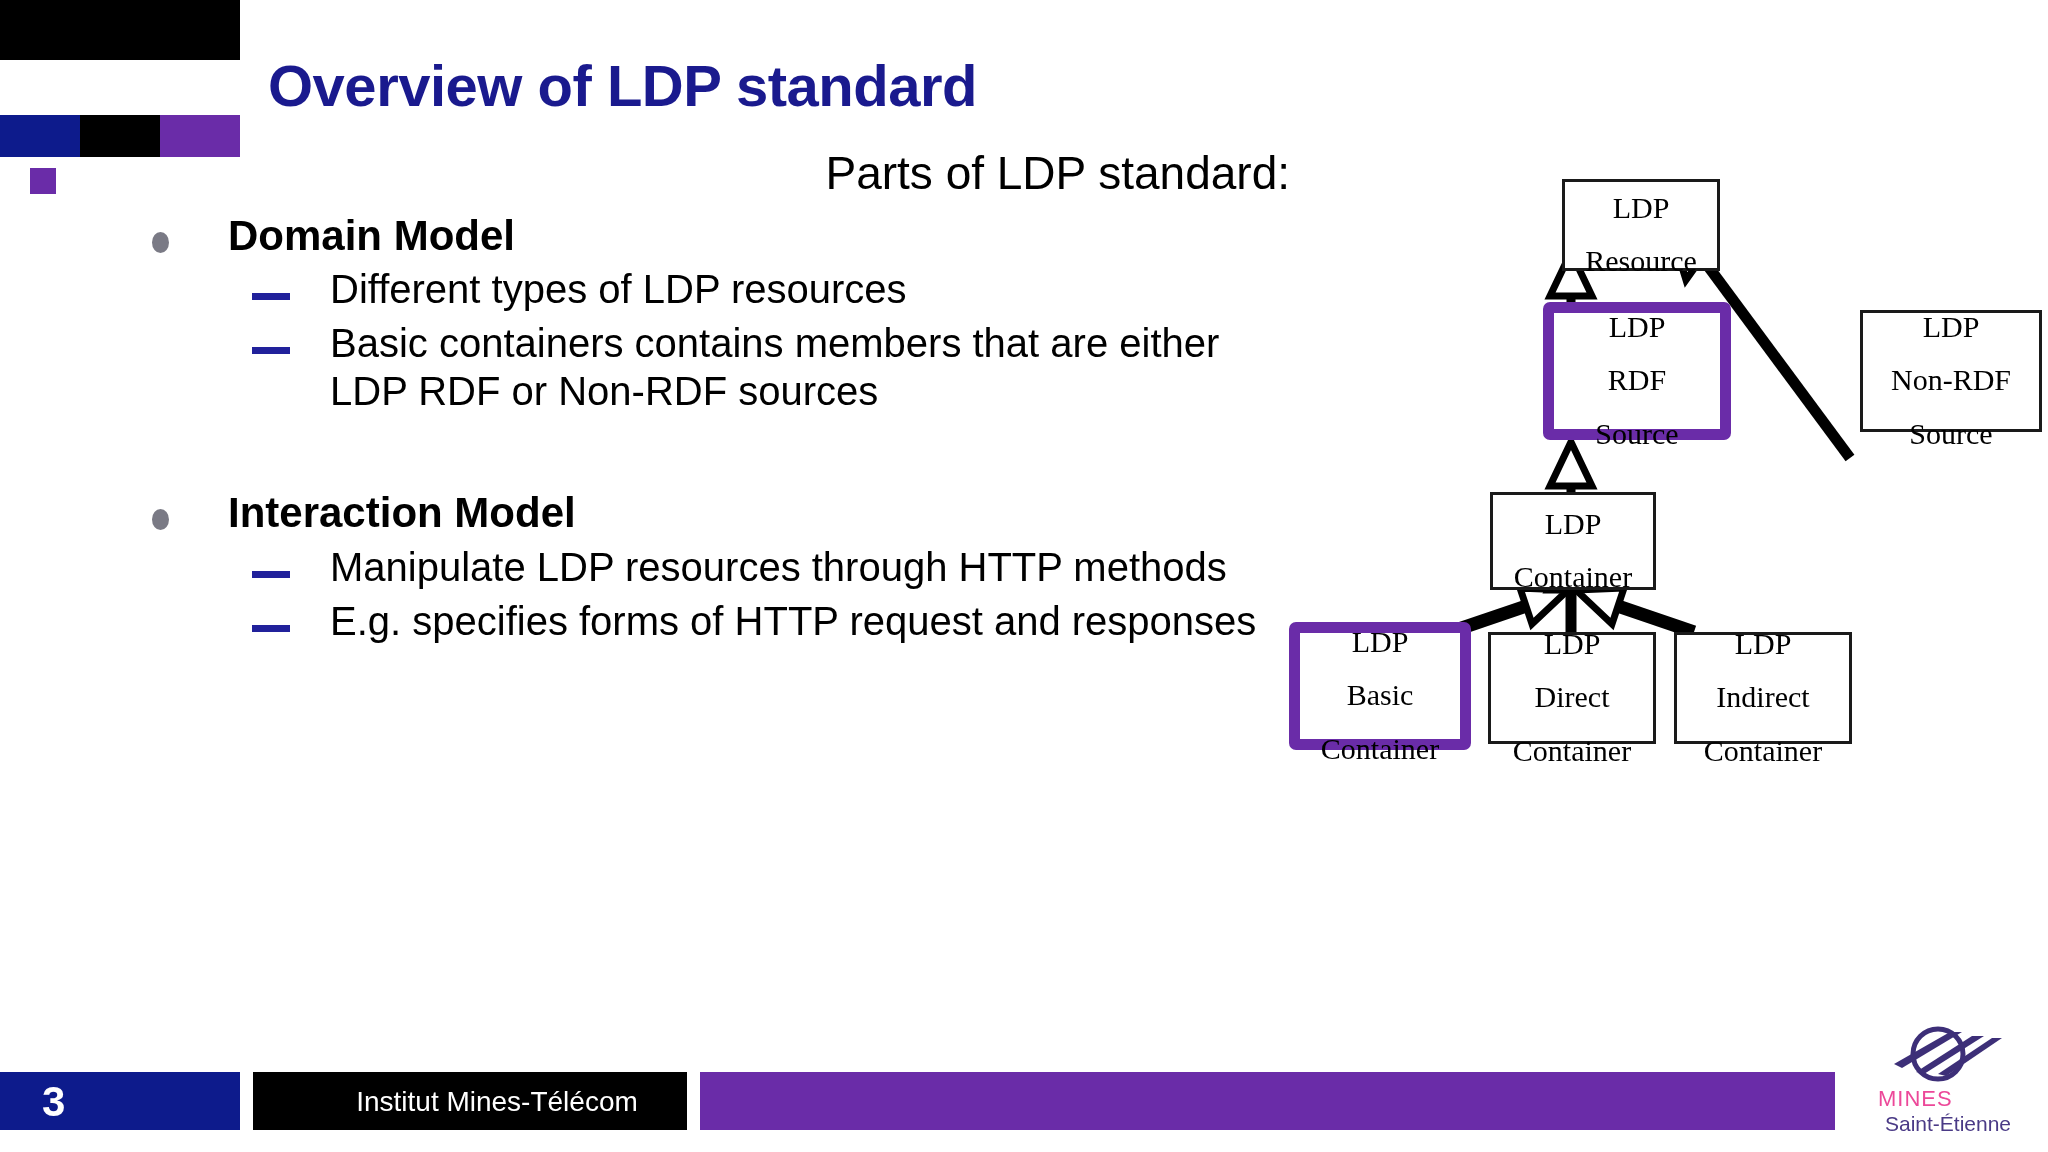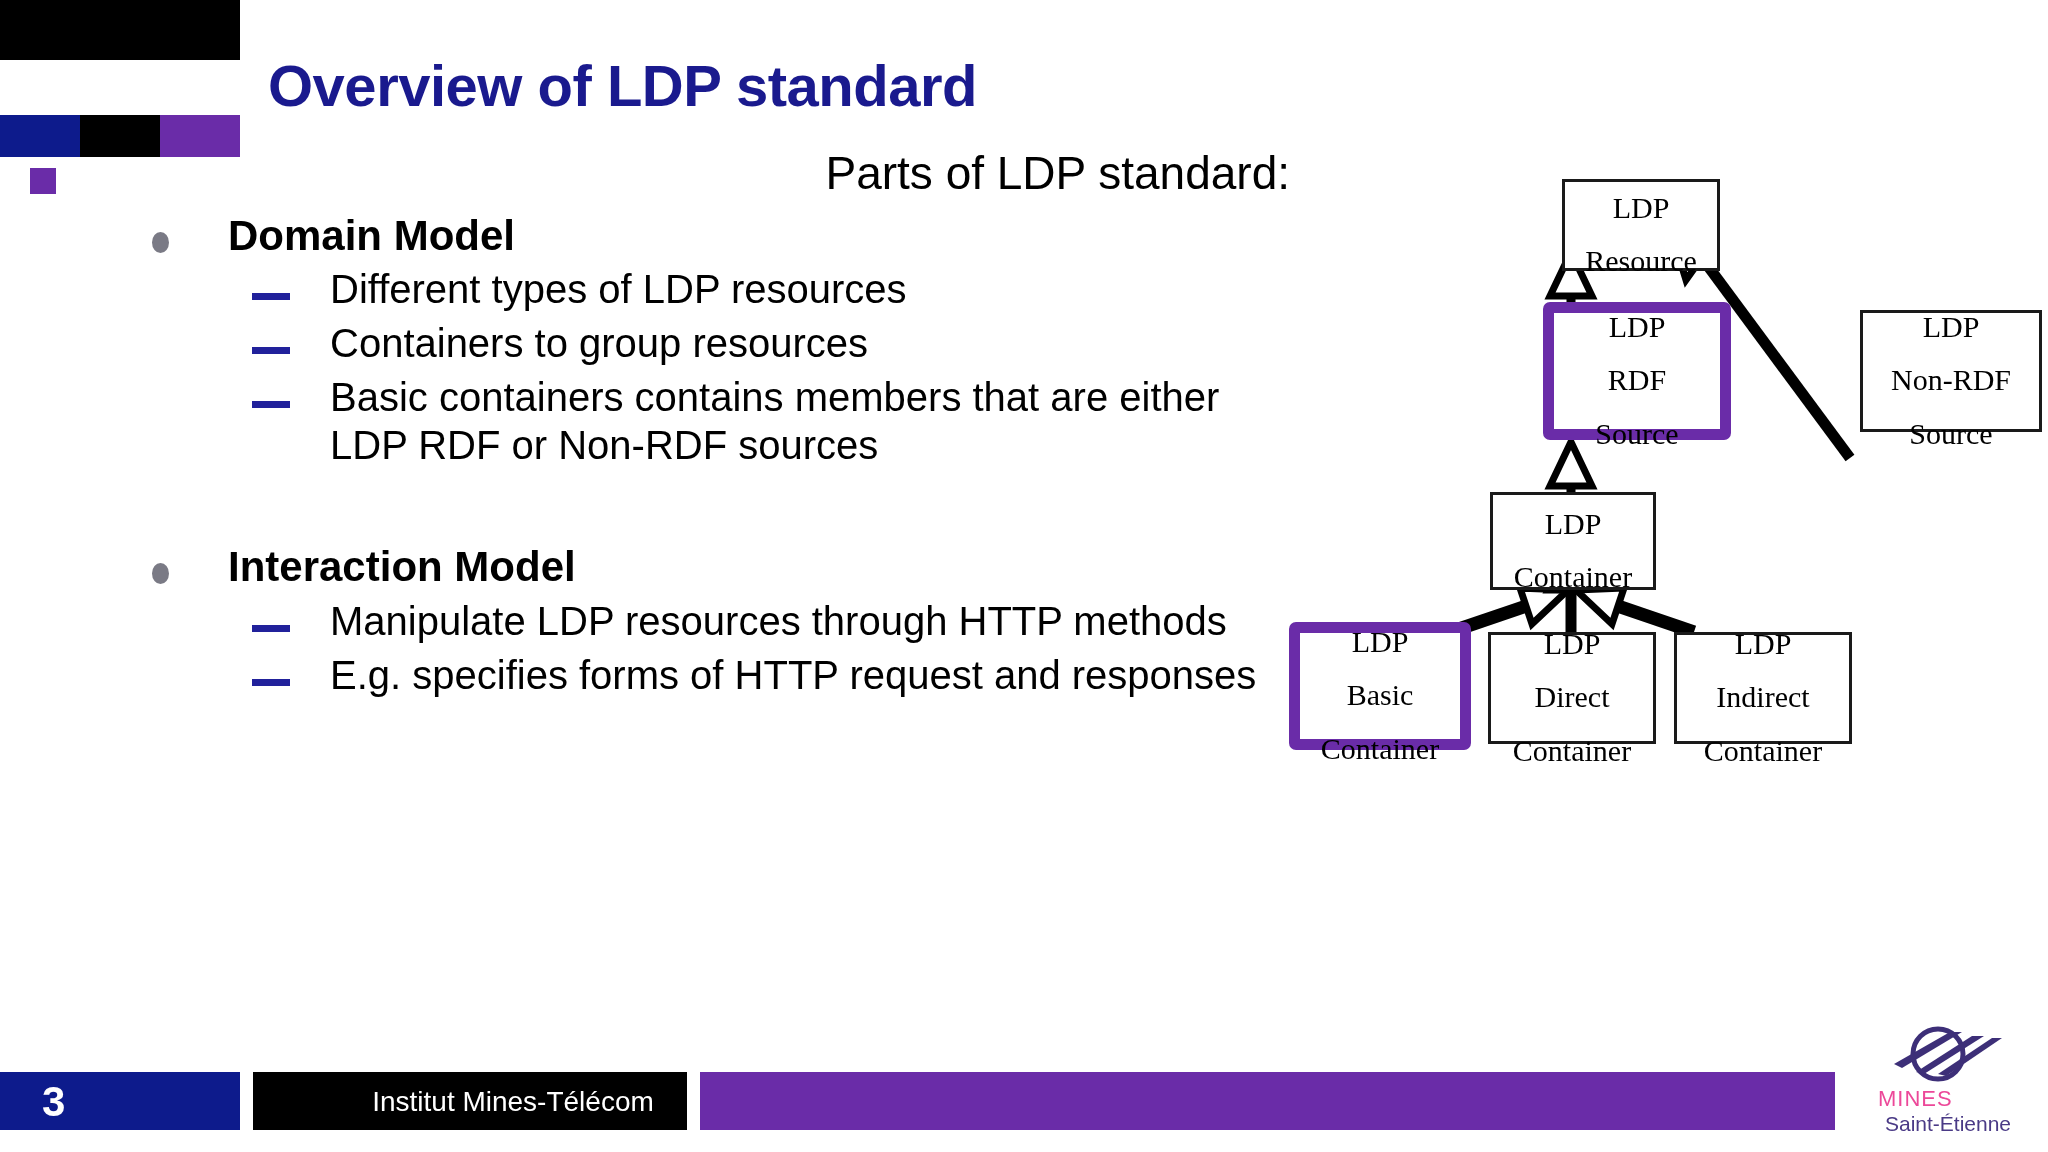--- a/index.html
+++ b/index.html
@@ -69,21 +69,21 @@
   .foot-bar { position:absolute; top:1072px; height:58px; }
   .foot-navy   { left:0;    width:240px;  background:#0d1b8c; }
   .foot-black  { left:253px; width:434px; background:#000; }
   .foot-purple { left:700px; width:1135px; background:#6a2ca8; }
 
   .page-num {
     position:absolute; left:42px; top:1078px;
     font-size:42px; font-weight:bold; color:#fff;
   }
   .foot-label {
-    position:absolute; left:261px; top:1086px; width:504px;
+    position:absolute; left:245px; top:1086px; width:504px;
     text-align:center; font-size:28px; color:#fff;
   }
 
   .logo { position:absolute; left:1878px; top:1024px; width:140px; height:118px; }
   .logo .mark { position:absolute; left:14px; top:0; width:112px; height:64px; }
   .logo .t1 {
     position:absolute; left:0; top:62px; width:140px; text-align:left;
     font-size:22px; color:#ec4899; letter-spacing:1px;
   }
   .logo .t2 {
@@ -114,21 +114,20 @@
       <span class="bullet-dot"></span>
       <span class="txt">Domain Model</span>
     </div>
 
     <div class="lvl3">
       <span class="bullet-dash"></span>
       <span class="txt">Different types of LDP resources</span>
     </div>
     <div class="lvl3">
       <span class="bullet-dash"></span>
-      <span class="txt">Containers to group resources</span>
     </div>
     <div class="lvl3">
       <span class="bullet-dash"></span>
       <span class="txt">Basic containers contains members that are either LDP RDF or Non-RDF sources</span>
     </div>
 
     <div class="spacer"></div>
 
     <div class="lvl2">
       <span class="bullet-dot"></span>

